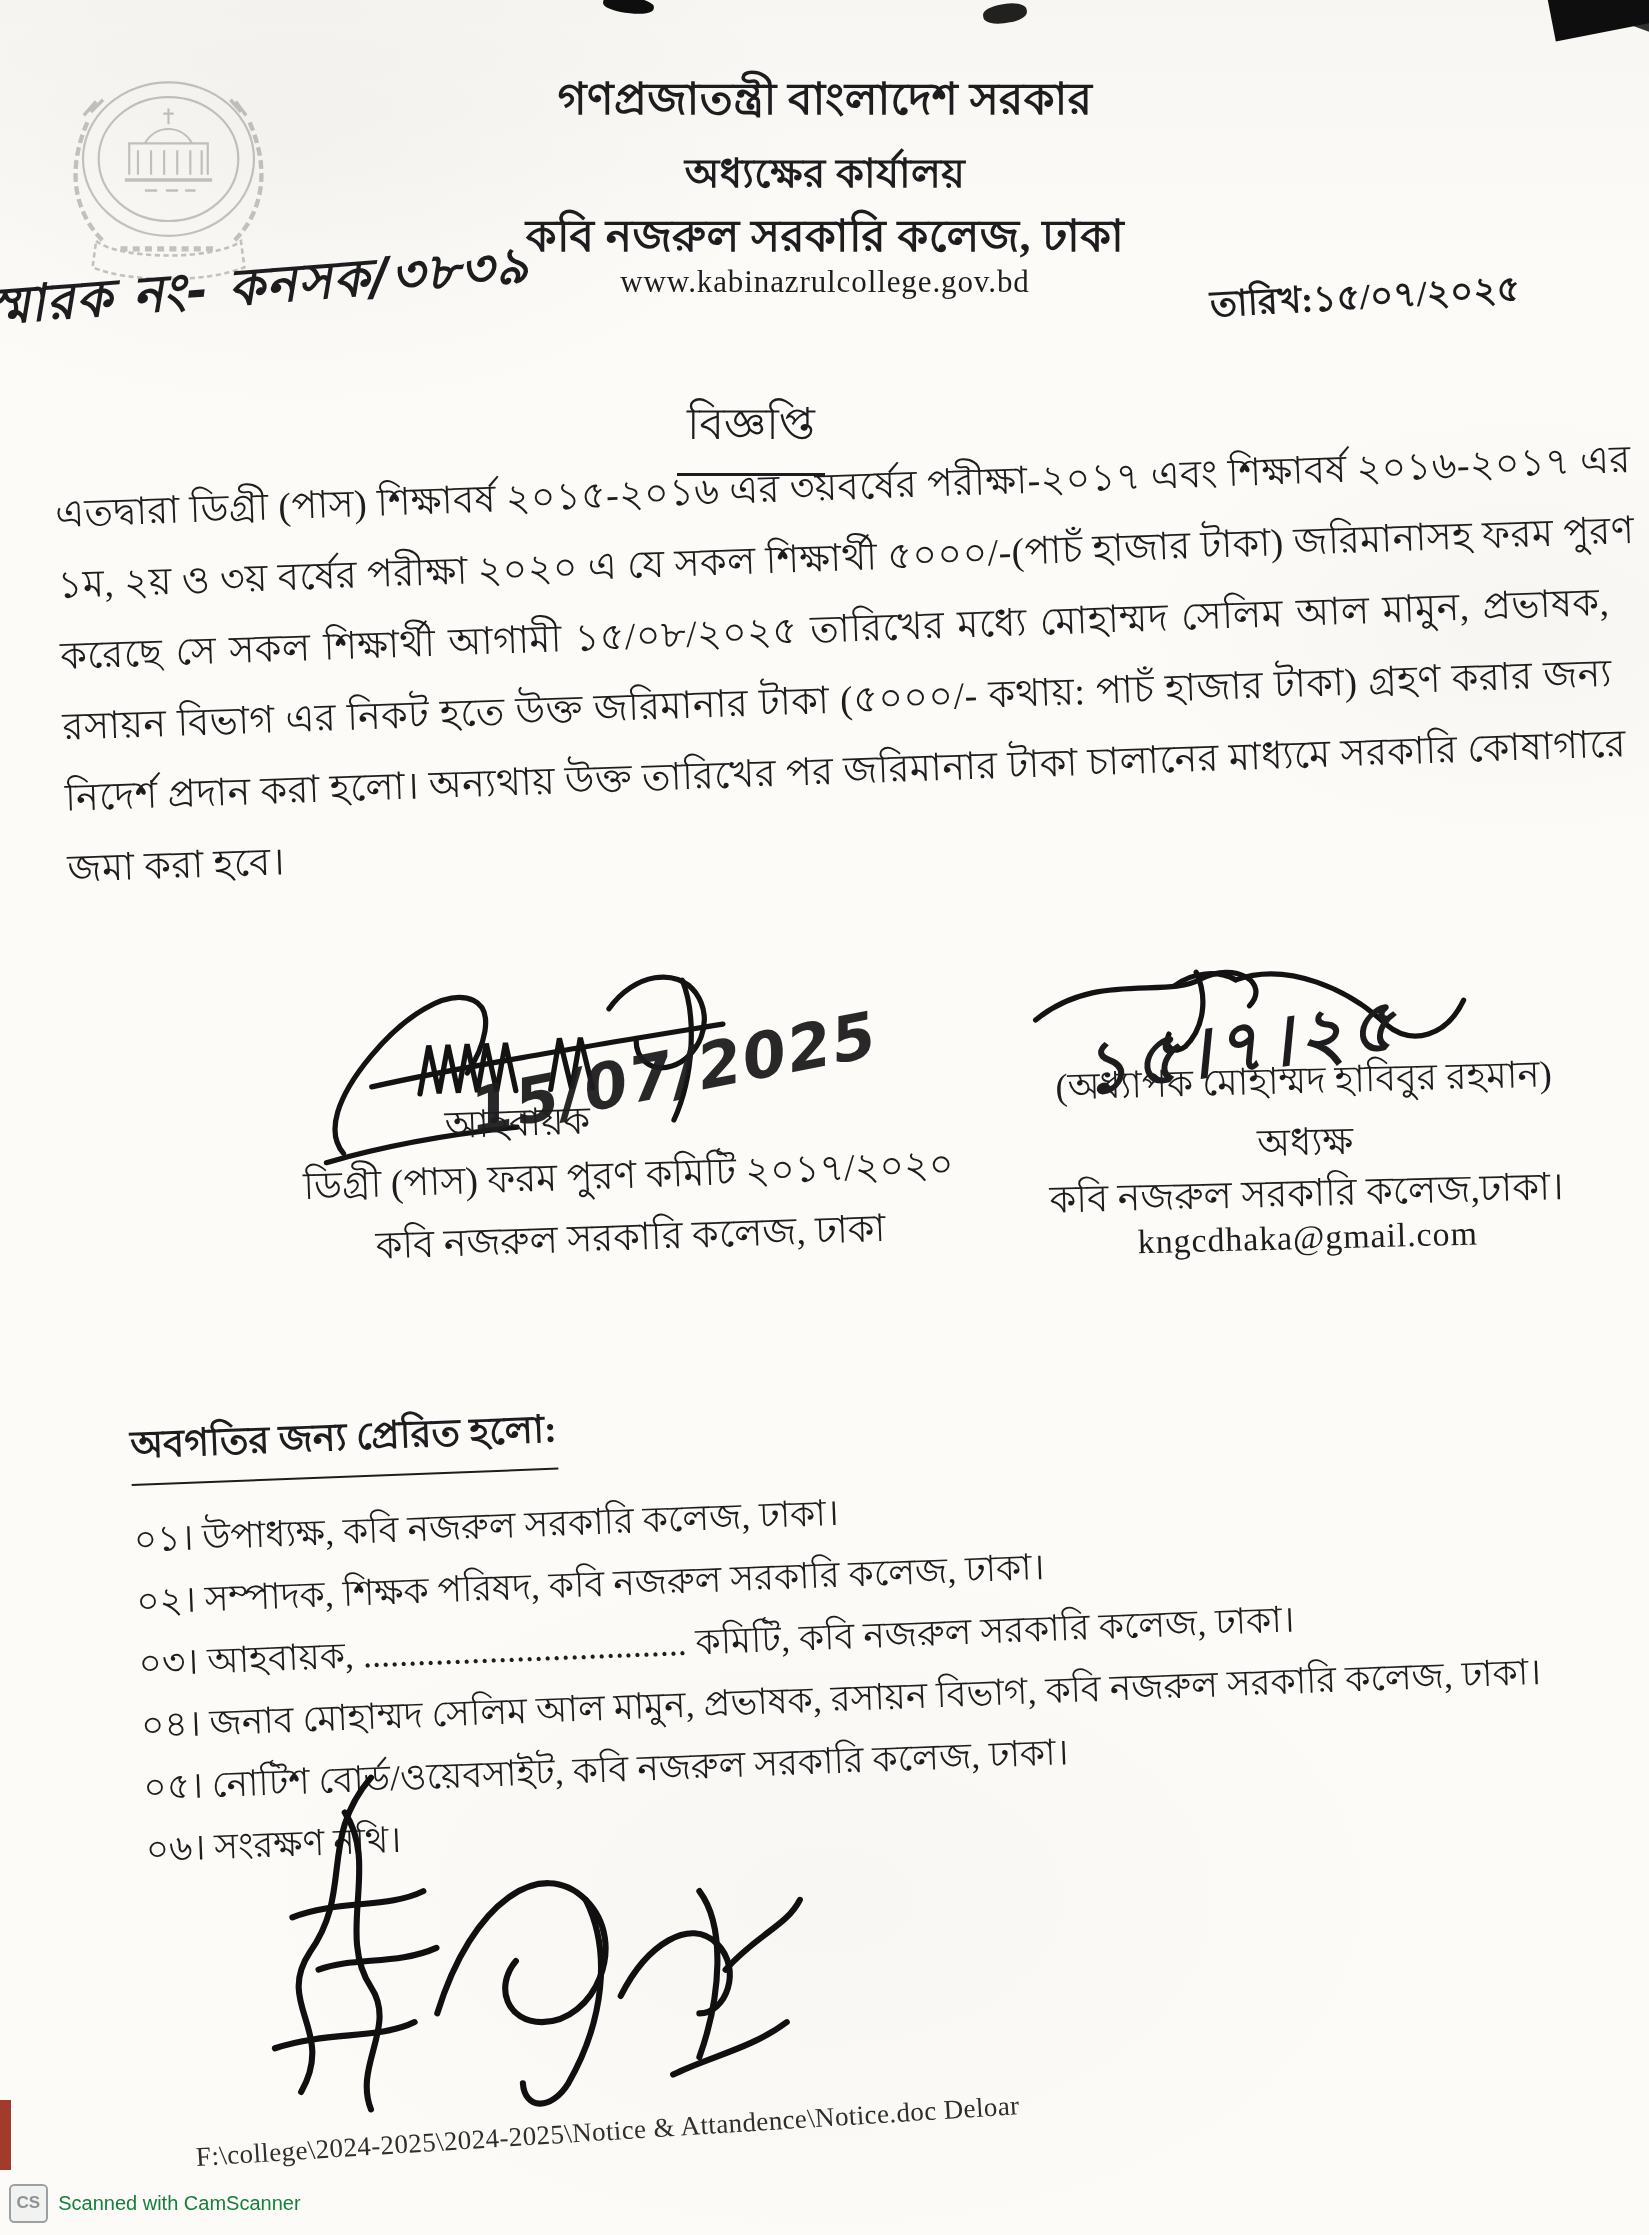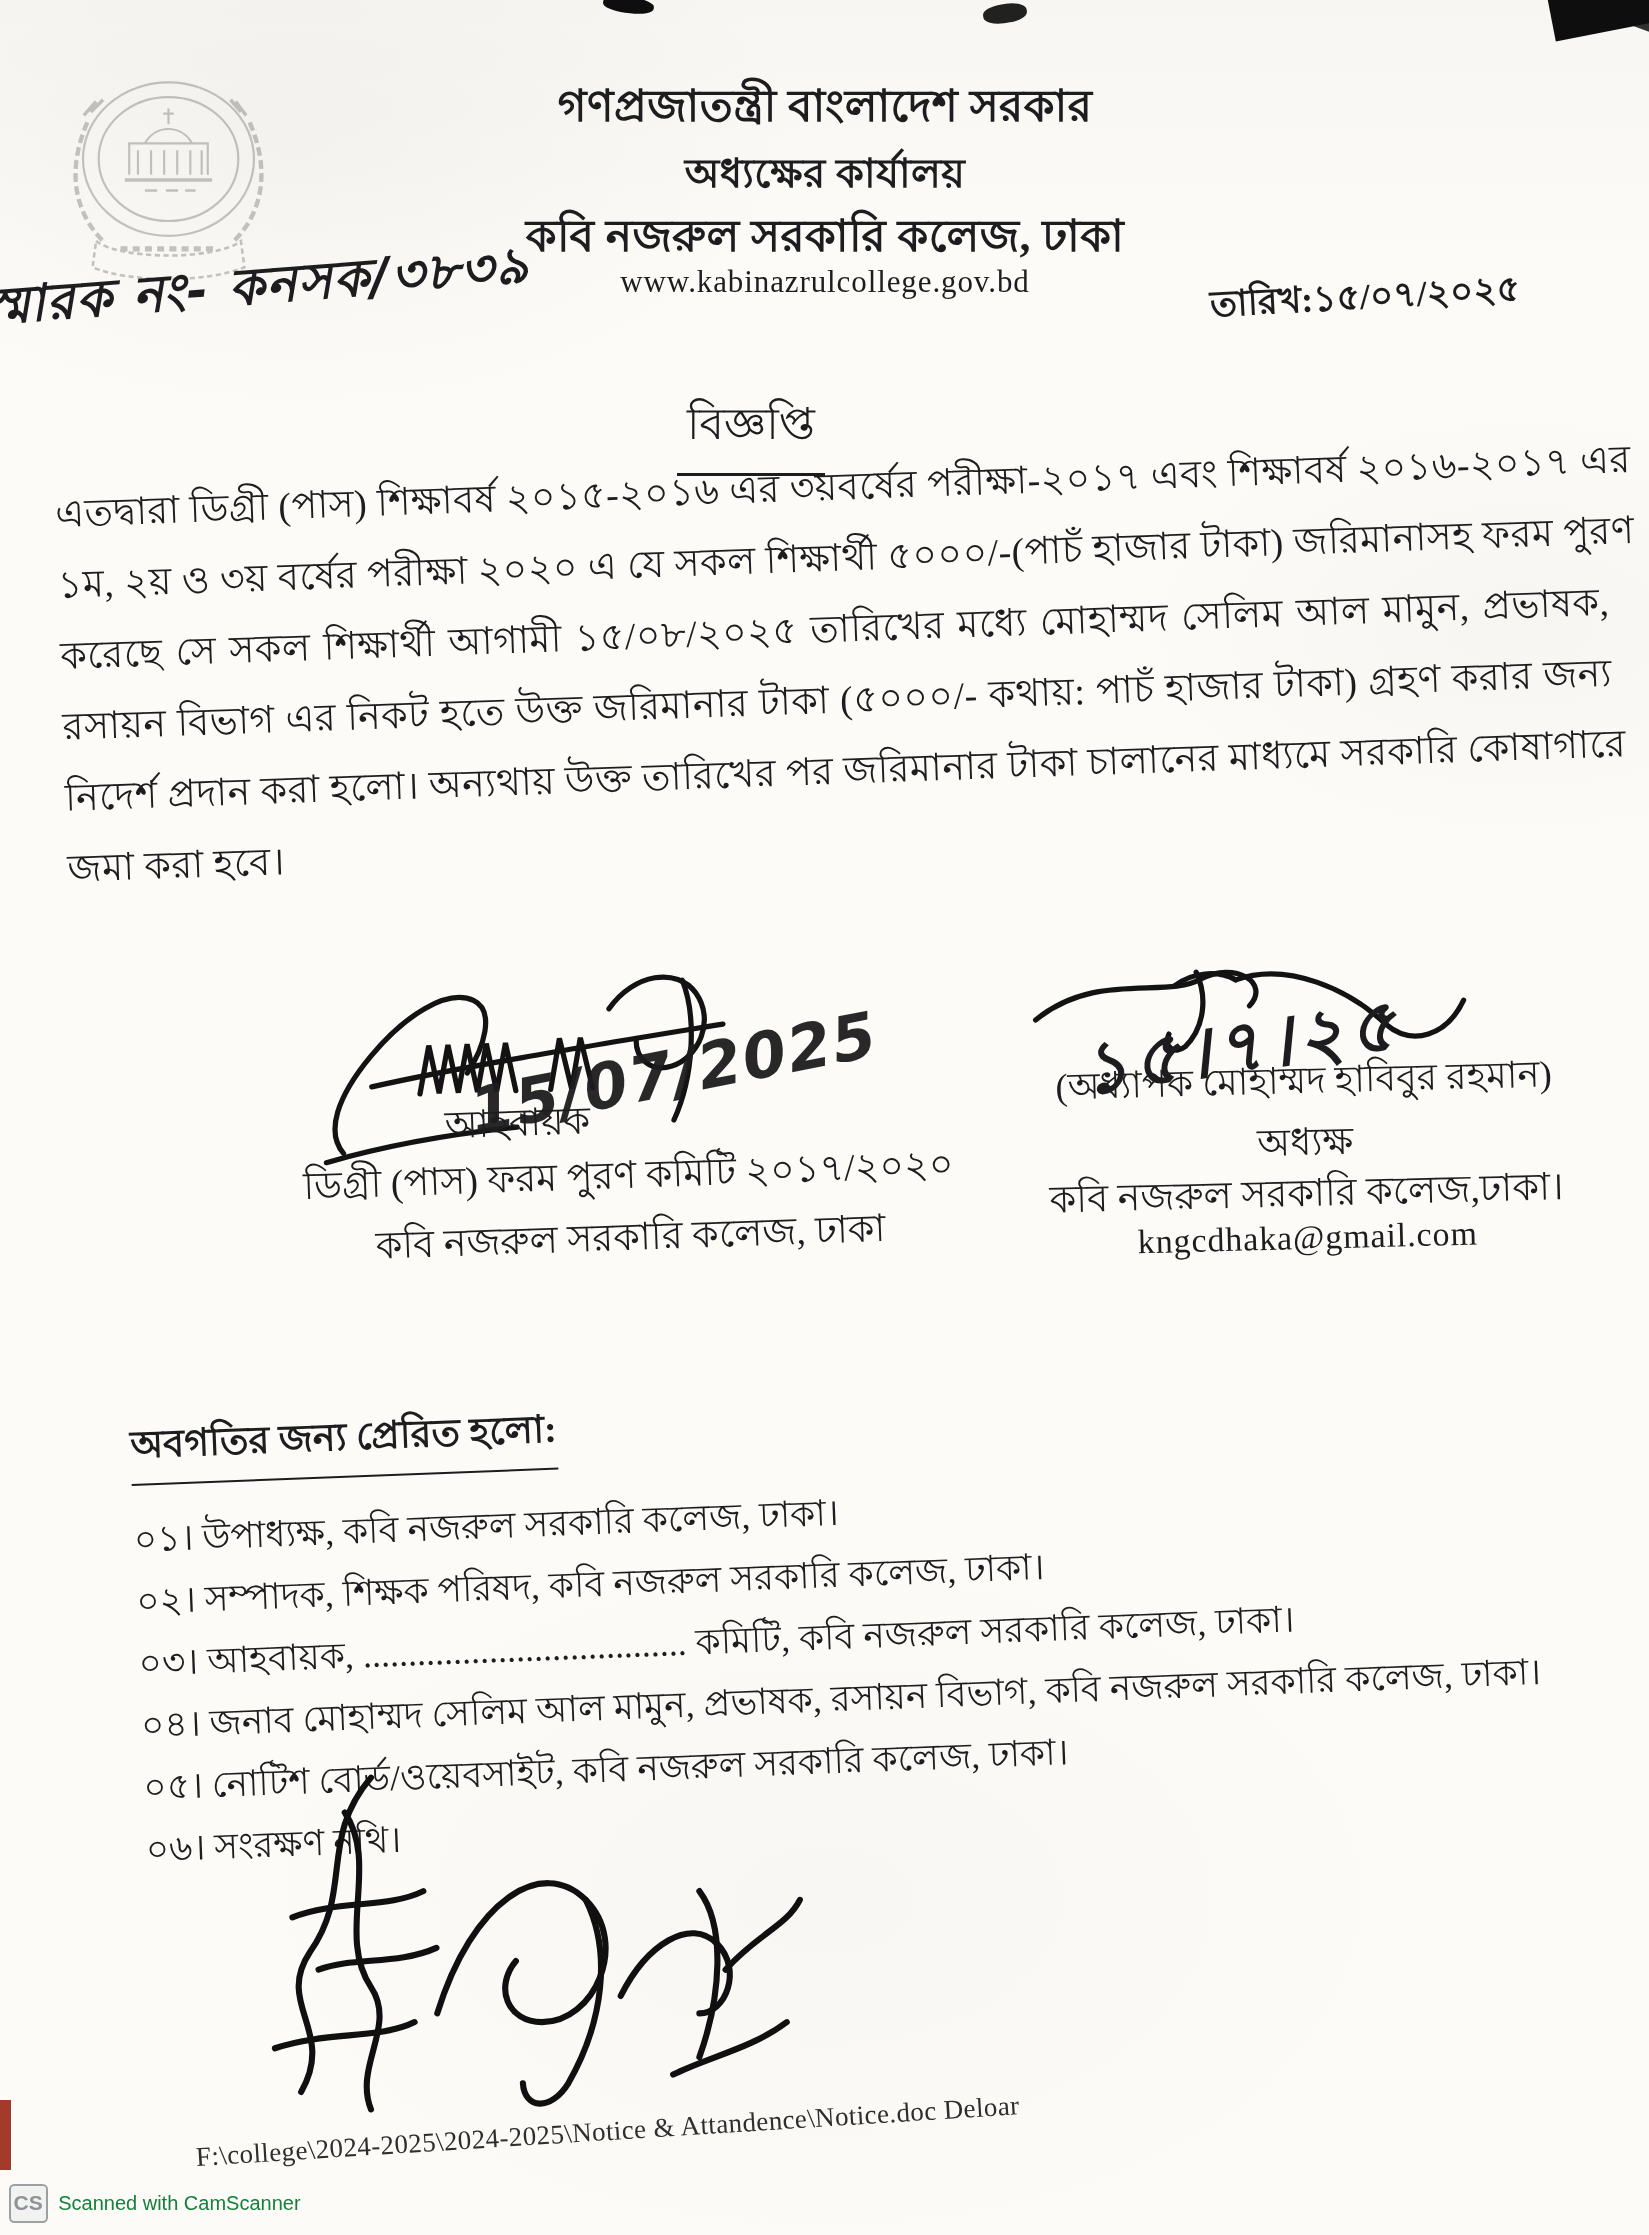--- a/index.html
+++ b/index.html
@@ -16,21 +16,21 @@
       radial-gradient(655px 367px at 92% 28%, rgba(110,110,110,.04), transparent 60%),
       radial-gradient(873px 524px at 50% 85%, rgba(120,120,120,.03), transparent 70%),
       linear-gradient(180deg, rgba(0,0,0,.02), rgba(0,0,0,0) 12%);
   }
   .abs { position:absolute; }
   .print { font-family:"Liberation Serif", serif; }
   .hand  { font-family:"DejaVu Sans", sans-serif; font-style:italic; }
 
   
   .hdr-line { left:0; right:0; text-align:center; font-weight:bold; letter-spacing:0.4px; }
-  #hdr1 { top:73px;  font-size:44px; }
+  #hdr1 { top:66px;  font-size:44px; }
   #hdr2 { top:142px; font-size:40px; }
   #hdr3 { top:203px; font-size:44px; }
   #hdr4 { top:264px; font-size:31px; font-weight:normal; letter-spacing:0.9px; }
 
   
   #seal { left:42px; top:70px; width:253px; height:227px; opacity:.38; filter:blur(0.6px); }
 
   
   #memo {
     left:-15.7px; top:269px; width:594px;
@@ -93,21 +93,21 @@
   
   #file-path {
     left:197px; top:2142px; width:1092px;
     font-size:27px; color:#2e2e2e; letter-spacing:0.4px;
     transform:rotate(-3.6deg); transform-origin:0 100%;
   }
   #camscanner { left:8.7px; top:2184px; height:38px; display:flex; align-items:center; gap:10.5px; }
   #cs-badge {
     width:35px; height:35px; border:2.6px solid #9aa0a4; border-radius:5.2px;
     color:#8d9296; font-family:"Liberation Sans", sans-serif; font-weight:bold;
-    font-size:21px; display:flex; align-items:center; justify-content:center;
+    font-size:17px; display:flex; align-items:center; justify-content:center;
     background:#f2f2f0;
   }
   #cs-text { color:#15803d; font-family:"Liberation Sans", sans-serif; font-size:20px; }
 
   
   .artifact { background:#0e0e0e; }
   #art1 { left:603px;  top:-3.5px; width:51px;  height:15.7px; border-radius:45%; transform:rotate(7deg); }
   #art2 { left:983px; top:3.5px;  width:44px;  height:19px; border-radius:45%; transform:rotate(-8deg); opacity:.92; }
   #art3 { left:1550px; top:-19px; width:166px; height:45px; transform:rotate(-11deg); }
   #art4 { left:1627px; top:15.7px; width:26px; height:12.2px; transform:rotate(20deg); opacity:.85; }

